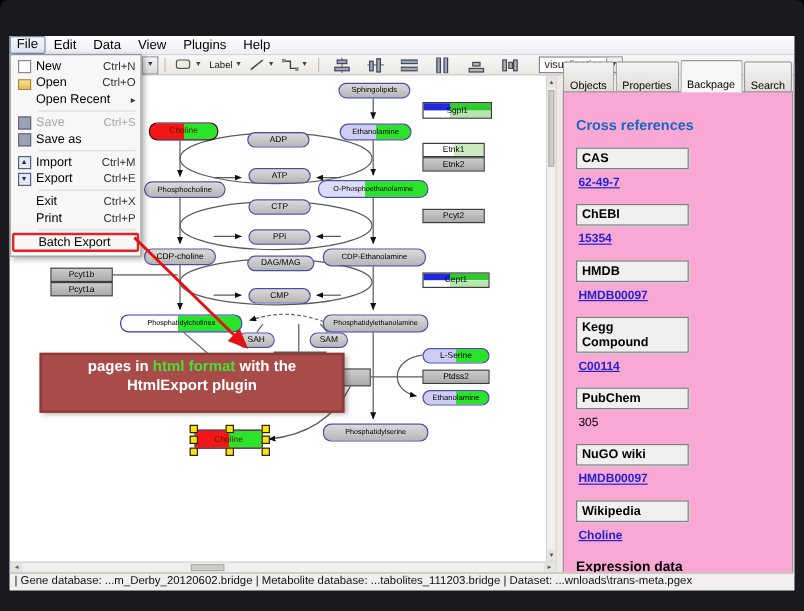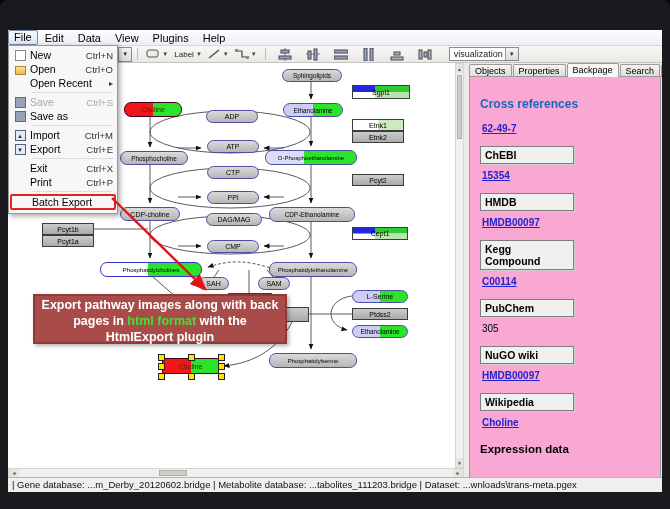--- a/index.html
+++ b/index.html
@@ -38,21 +38,21 @@
   .hscroll{position:absolute;left:0;top:438px;width:456px;height:10px;background:#f1f0ee;border:1px solid #d7d5d2;box-sizing:border-box;}
   .hscroll .sb-arrow{position:absolute;top:0;height:100%;width:10px;background:#e6e4e1;color:#555;font-size:5px;
     display:flex;align-items:center;justify-content:center;}
   .hscroll .thumb{position:absolute;top:1px;bottom:1px;left:150px;width:26px;background:#cfcdc9;border:1px solid #b2afab;}
   .statusbar{position:absolute;left:0;right:0;bottom:0;height:14px;background:#f1efed;border-top:1px solid #b9b6b1;
     font-size:9.5px;color:#111;line-height:14px;padding-left:4px;white-space:nowrap;overflow:hidden;}
   
   .sidebar{position:absolute;left:459px;right:0;top:33px;bottom:11px;background:#ece9e6;}
   .tabsrow{position:absolute;left:2px;right:0;top:0;height:14px;display:flex;align-items:flex-end;}
   .tab{font-size:9px;color:#000;background:linear-gradient(#f6f5f4,#dddad6);border:1px solid #9a9a9a;
-    border-bottom:none;border-radius:2px 2px 0 0;padding:1px 5px 1px 5px;margin-right:1px;}
+    border-bottom:none;border-radius:2px 2px 0 0;padding:14px 5px 1px 5px;margin-right:1px;}
   .tab.active{background:#f7f7f7;padding-bottom:2px;position:relative;z-index:2;}
   .sidecontent{position:absolute;left:2px;right:1px;top:13px;bottom:0;background:#f9a8d4;border:1px solid #9a9a9a;
     padding:6px 0 0 10px;box-sizing:border-box;overflow:hidden;}
   .xref-heading{color:#1766c0;font-weight:bold;font-size:12px;margin:14px 0 2px 0;}
   .refblock{margin-top:12px;}
   .refhead{width:84px;border:1px solid #7e7e7e;background:#f0f0f0;font-size:10.5px;font-weight:bold;
     color:#000;padding:2px 4px;box-shadow:1px 1px 0 #cfcfcf;}
   .refval{margin:6px 0 0 2px;font-size:10px;font-weight:bold;}
   .refval a{color:#2323cf;text-decoration:underline;}
   .refval.plain{font-weight:normal;color:#000;}
@@ -285,20 +285,21 @@
           <span class="tab">Objects</span>
           <span class="tab">Properties</span>
           <span class="tab active">Backpage</span>
           <span class="tab">Search</span>
           <span class="tab">Legend</span>
         </div>
       <div class="sidecontent">
         <div class="xref-heading">Cross references</div>
         <div id="refs">
             <div class="refblock">
+              <div class="refhead">CAS</div>
               <div class="refval"><a href="#">62-49-7</a></div>
             </div>
             <div class="refblock">
               <div class="refhead">ChEBI</div>
               <div class="refval"><a href="#">15354</a></div>
             </div>
             <div class="refblock">
               <div class="refhead">HMDB</div>
               <div class="refval"><a href="#">HMDB00097</a></div>
             </div>
@@ -395,21 +396,20 @@
     <svg class="overlay" width="654" height="462">
       <defs>
         <marker id="mR" markerWidth="9" markerHeight="9" refX="6" refY="3" orient="auto">
           <path d="M0,0 L7,3 L0,6 z" fill="#e41212"></path>
         </marker>
       </defs>
       <line x1="104" y1="168" x2="197" y2="259" stroke="#e41212" stroke-width="2.4" marker-end="url(#mR)"></line>
     </svg>
 
     <div class="callout">
-      <div>Export pathway images along with back</div>
       <div><span>pages in </span><span class="hl-green">html format</span><span> with the</span></div>
       <div>HtmlExport plugin</div>
     </div>
 
     <div class="statusbar">
       <span>| Gene database: ...m_Derby_20120602.bridge | Metabolite database: ...tabolites_111203.bridge | Dataset: ...wnloads\trans-meta.pgex</span>
     </div>
 
   </div>
 </div>

